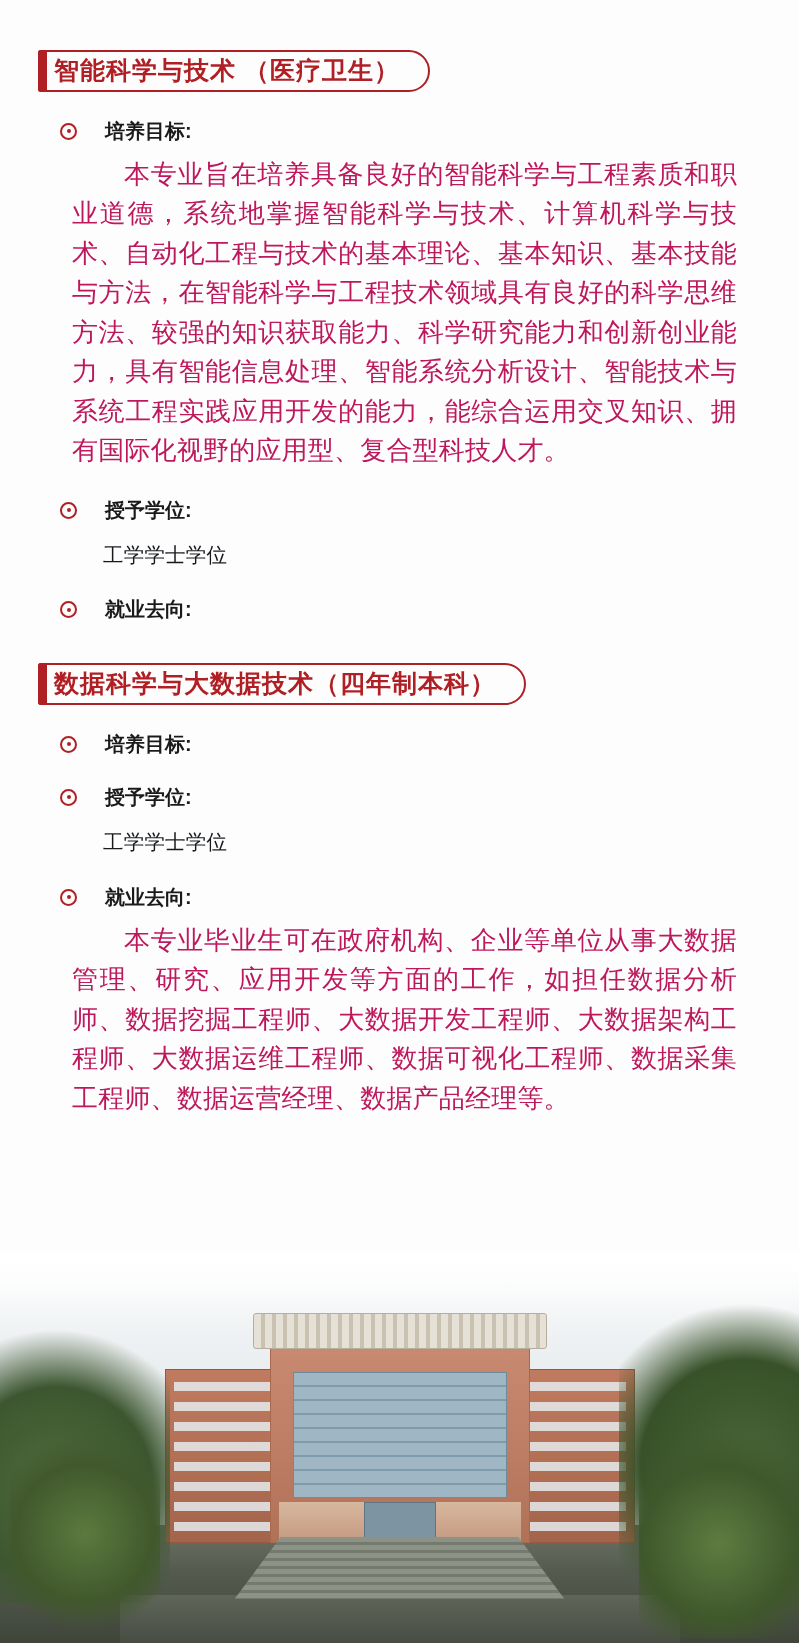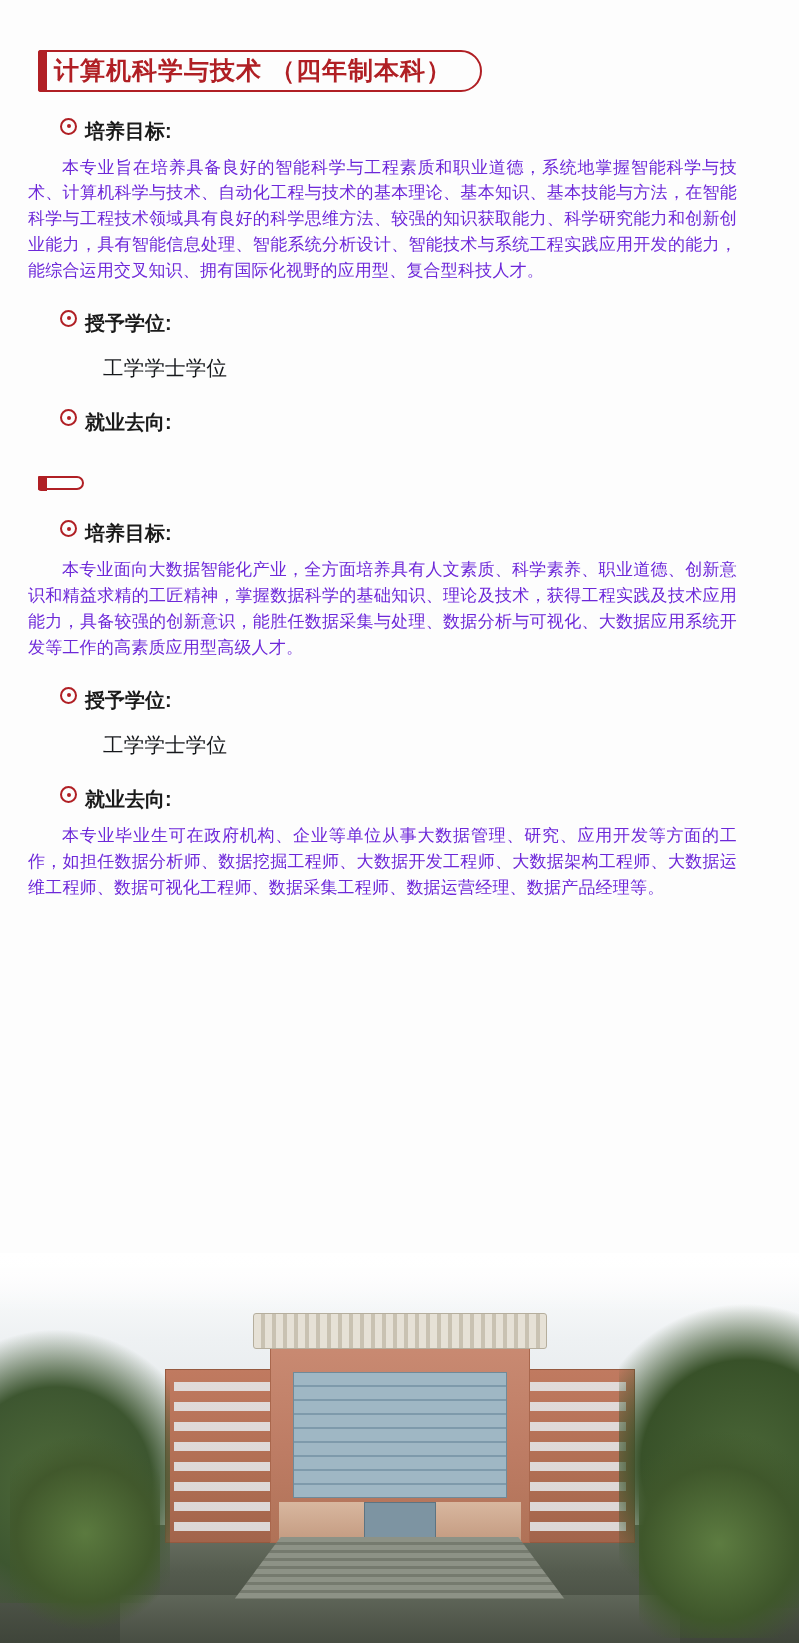--- a/index.html
+++ b/index.html
@@ -57,25 +57,26 @@
     border-radius: 3px 0 0 3px;
   }
   .major-head .txt {
     position: relative;
     z-index: 1;
   }
 
   
   .sub {
     display: flex;
-    align-items: flex-start;
+    align-items: center;
     margin: 26px 0 0 60px;
     font-size: 20px;
     font-weight: bold;
     color: #1a1a1a;
+    gap: 20px;
   }
   .sub .dot {
     width: 13px;
     height: 13px;
     border-radius: 50%;
     border: 2.5px solid #b01f24;
     position: relative;
     margin-right: 8px;
     flex: none;
   }
@@ -86,24 +87,24 @@
     top: 50%;
     transform: translate(-50%, -50%);
     width: 4px;
     height: 4px;
     border-radius: 50%;
     background: #b01f24;
   }
 
   
   .para {
-    margin: 10px 62px 0 28px;
-    font-size: 17px;
+    margin: 10px 62px 0 72px;
+    font-size: 26px;
     line-height: 1.52;
-    color: #6d28d9;
+    color: #be185d;
     text-align: justify;
     text-indent: 2em;
     letter-spacing: 0.2px;
   }
   .degree {
     margin: 16px 62px 0 62px;
     font-size: 20.5px;
     line-height: 1.5;
     color: #16181c;
     text-indent: 2em;
@@ -275,21 +276,21 @@
   }
 </style>
 </head>
 <body>
 
 <div class="page">
 
   <div class="sec1">
     <div class="major-head">
       <span class="band"></span>
-      <span class="txt">计算机科学与技术 （四年制本科）</span>
+      <span class="txt">智能科学与技术 （医疗卫生）</span>
     </div>
 
     <div class="sub">
       <span class="dot"></span>
       <span>培养目标:</span>
     </div>
     <div class="para">本专业旨在培养具备良好的智能科学与工程素质和职业道德，系统地掌握智能科学与技术、计算机科学与技术、自动化工程与技术的基本理论、基本知识、基本技能与方法，在智能科学与工程技术领域具有良好的科学思维方法、较强的知识获取能力、科学研究能力和创新创业能力，具有智能信息处理、智能系统分析设计、智能技术与系统工程实践应用开发的能力，能综合运用交叉知识、拥有国际化视野的应用型、复合型科技人才。</div>
 
     <div class="sub">
       <span class="dot"></span>
@@ -299,27 +300,27 @@
 
     <div class="sub">
       <span class="dot"></span>
       <span>就业去向:</span>
     </div>
   </div>
 
   <div class="sec2">
     <div class="major-head">
       <span class="band"></span>
+      <span class="txt">数据科学与大数据技术（四年制本科）</span>
     </div>
 
     <div class="sub">
       <span class="dot"></span>
       <span>培养目标:</span>
     </div>
-    <div class="para">本专业面向大数据智能化产业，全方面培养具有人文素质、科学素养、职业道德、创新意识和精益求精的工匠精神，掌握数据科学的基础知识、理论及技术，获得工程实践及技术应用能力，具备较强的创新意识，能胜任数据采集与处理、数据分析与可视化、大数据应用系统开发等工作的高素质应用型高级人才。</div>
 
     <div class="sub">
       <span class="dot"></span>
       <span>授予学位:</span>
     </div>
     <div class="degree">工学学士学位</div>
 
     <div class="sub">
       <span class="dot"></span>
       <span>就业去向:</span>

